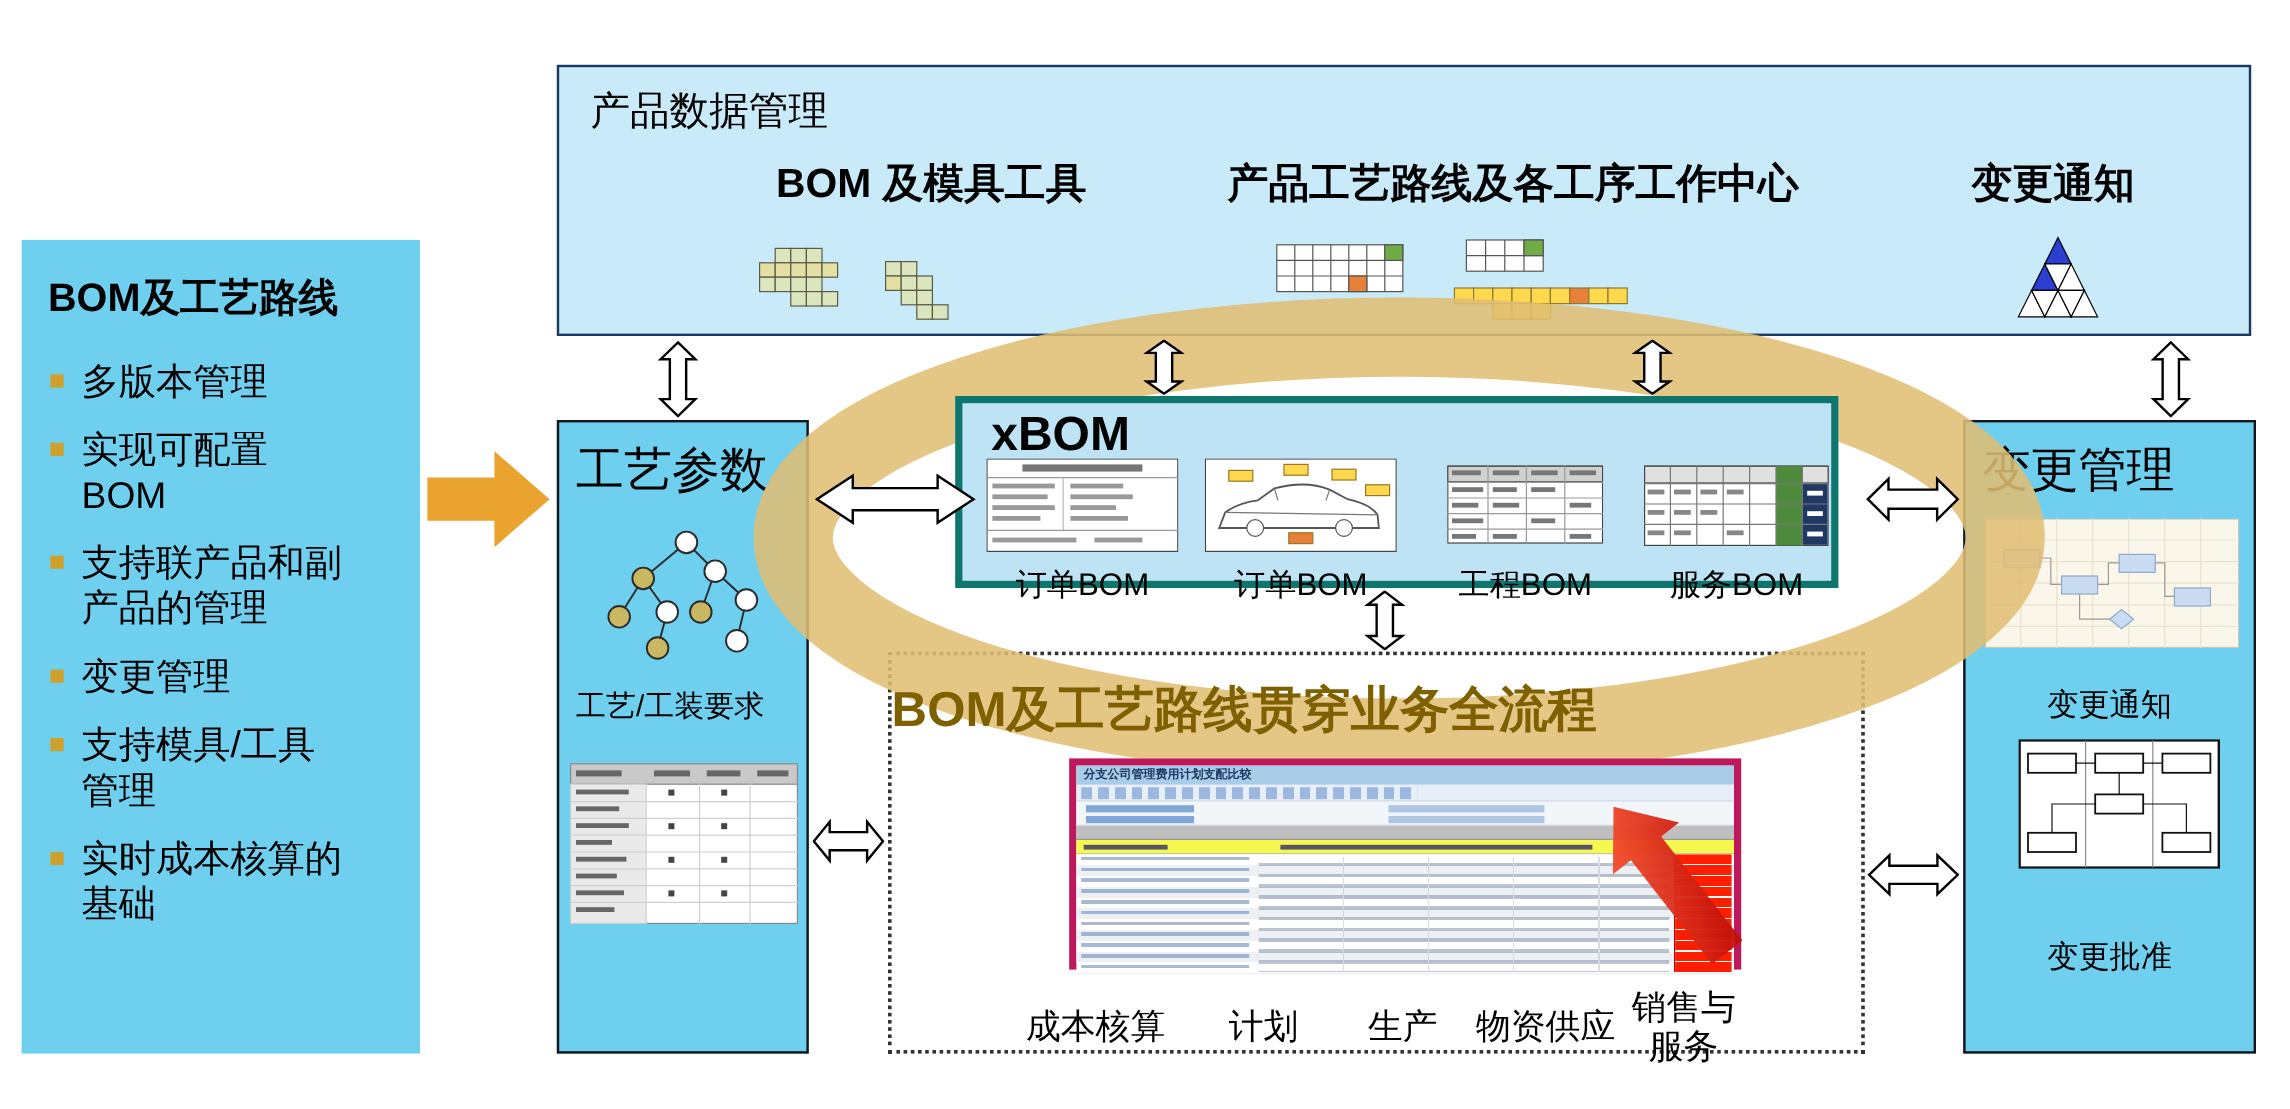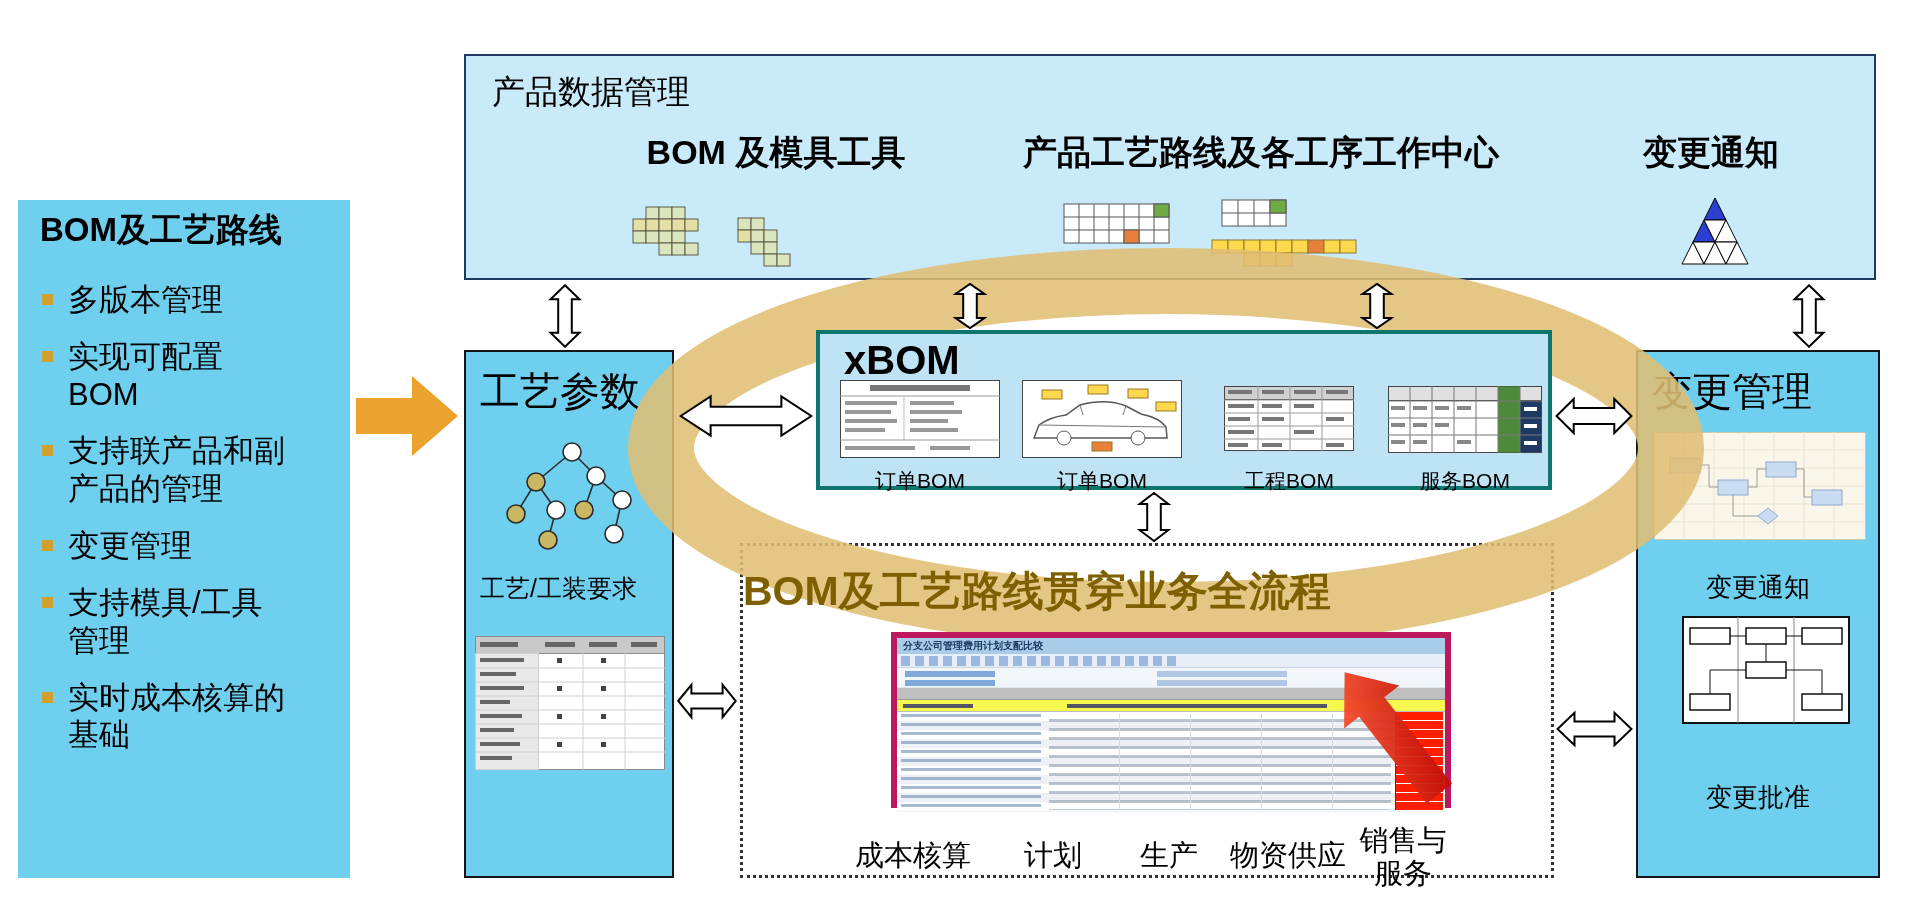--- a/index.html
+++ b/index.html
@@ -5,21 +5,21 @@
   * { box-sizing: border-box; }
   html, body { margin: 0; padding: 0; background: #fff; }
   .canvas {
     position: relative; width: 1908px; height: 924px; overflow: hidden;
     background: #fff; color: #000;
     font-family: "Liberation Sans", "DejaVu Sans", sans-serif;
   }
   
   .sidebar {
     position: absolute; left: 18px; top: 200px; width: 332px; height: 678px;
-    background: var(--box-medium-blue, #6FCFEE); padding: 8px 22px; z-index: 1;
+    background: var(--box-medium-blue, #6FCFEE); padding: 26px 22px; z-index: 1;
   }
   .sidebar-title { margin: 0 0 28px 0; font-size: 33px; font-weight: 700; }
   .sidebar-list { list-style: none; margin: 0; padding: 0; }
   .sidebar-item { display: flex; margin-bottom: 19px; font-size: 31px; line-height: 1.22; }
   .bullet { flex: 0 0 auto; width: 11px; height: 11px; margin: 13px 15px 0 2px; background: var(--bullet-gold, #CFA12C); }
   .item-text { display: inline-block; max-width: 222px; }
   
   .orange-arrow { position: absolute; left: 356px; top: 372px; width: 104px; height: 88px; z-index: 1; }
   
   .pdm-box {
@@ -40,30 +40,30 @@
   .process-box {
     position: absolute; left: 464px; top: 350px; width: 210px; height: 528px;
     background: var(--box-medium-blue, #6FCFEE); border: 2px solid #15151a; z-index: 1;
   }
   .side-box-title { font-size: 40px; padding: 12px 14px; }
   .network-svg { position: absolute; left: 30px; top: 84px; width: 152px; height: 134px; }
   .process-caption { position: absolute; left: 14px; top: 220px; font-size: 25px; }
   .process-table { position: absolute; left: 8px; top: 284px; width: 192px; height: 134px; }
   
   .xbom-box {
-    position: absolute; left: 816px; top: 330px; width: 736px; height: 160px;
-    background: var(--xbom-blue, #BEE3F5); border: 4px solid #0f766e; z-index: 6;
+    position: absolute; left: 796px; top: 330px; width: 736px; height: 160px;
+    background: var(--xbom-blue, #BEE3F5); border: 6px solid #0f766e; z-index: 6;
   }
   .xbom-title { position: absolute; left: 24px; top: 4px; font-size: 40px; font-weight: 600; }
   .xbom-item { position: absolute; top: 46px; margin: 0; text-align: center; }
   .xbom-item-1 { left: 20px;  width: 160px; }
   .xbom-item-2 { left: 202px; width: 160px; }
   .xbom-item-3 { left: 404px; width: 130px; }
   .xbom-item-4 { left: 568px; width: 154px; }
-  .xbom-caption { font-size: 21px; margin-top: 5px; }
+  .xbom-caption { font-size: 26px; margin-top: 5px; }
   
   .flow-box {
     position: absolute; left: 740px; top: 543px; width: 814px; height: 335px;
     background: #fff; border: 3px dotted #333;
   }
   .flow-title {
     position: absolute; left: 0; right: 0; top: 18px; text-align: left;
     font-size: 41px; font-weight: 700; color: var(--flow-title-olive, #7F6000); z-index: 6;
   }
   .spreadsheet {

